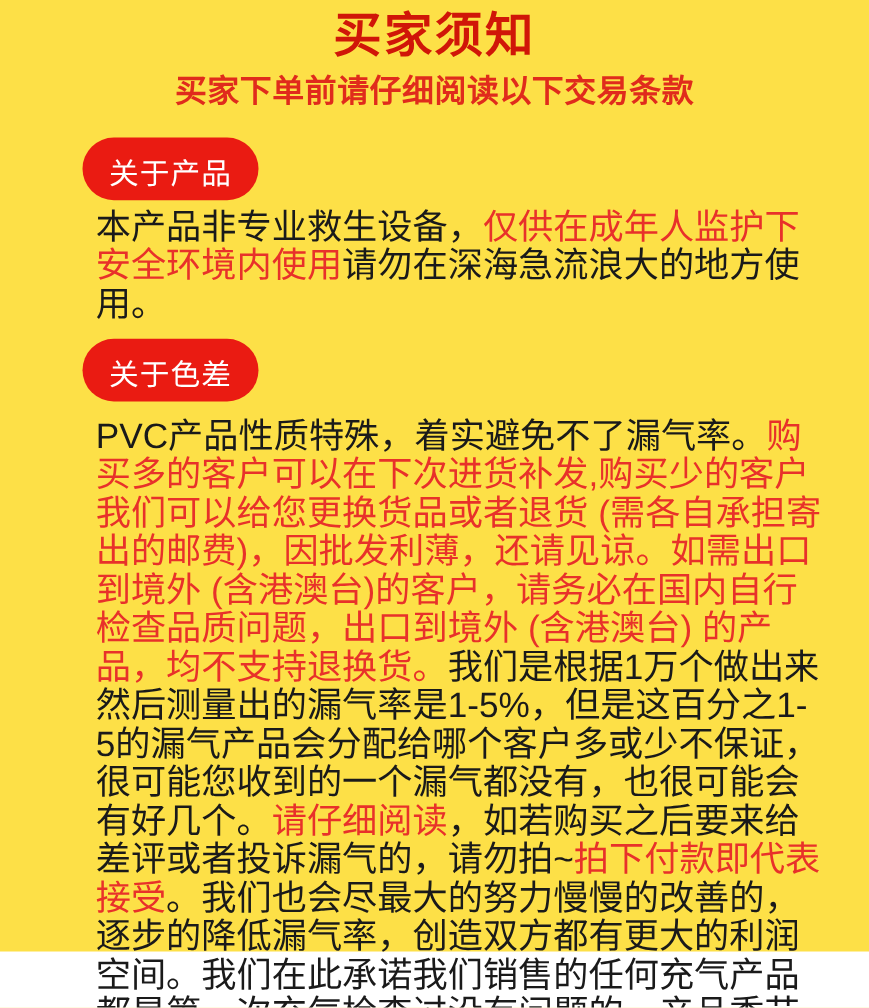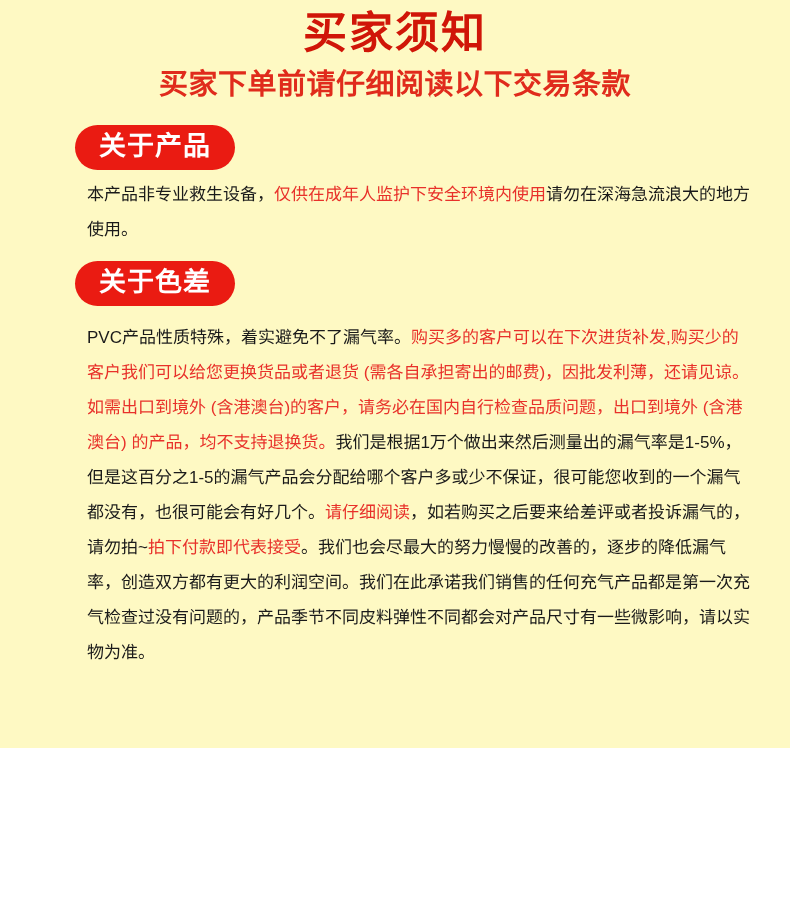--- a/index.html
+++ b/index.html
@@ -11,22 +11,22 @@
   body {
     width: 790px;
     height: 916px;
     font-family: "Liberation Sans", "DejaVu Sans", sans-serif;
     -webkit-font-smoothing: antialiased;
     overflow: hidden;
   }
   .page {
     position: relative;
     width: 790px;
-    height: 748px;
-    background: #fef9c3;
+    height: 865px;
+    background: #fde047;
     box-sizing: border-box;
   }
 
   
   .header {
     padding-top: 6px;
     text-align: center;
   }
   .page-title {
     font-size: 44px;
@@ -57,30 +57,30 @@
     margin-bottom: 8px;
   }
   .section + .section {
     margin-top: 14px;
   }
   .badge {
     display: inline-block;
     background: #ea1b12;
     color: #ffffff;
     font-size: 27px;
-    font-weight: bold;
+    font-weight: normal;
     line-height: 1;
-    padding: 8px 24px 10px 24px;
+    padding: 20px 24px 10px 24px;
     border-radius: 999px;
     letter-spacing: 1px;
     white-space: nowrap;
   }
   .body-text {
     margin: 7px 0 0 12px;
-    font-size: 17px;
+    font-size: 32px;
     line-height: 35px;
     color: #1a1a1a;
     letter-spacing: 0px;
     text-align: left;
     max-width: 665px;
     word-break: break-all;
   }
   .body-text .r { color: #e8312a; }
   .body-text .k { color: #1a1a1a; }
 </style>

